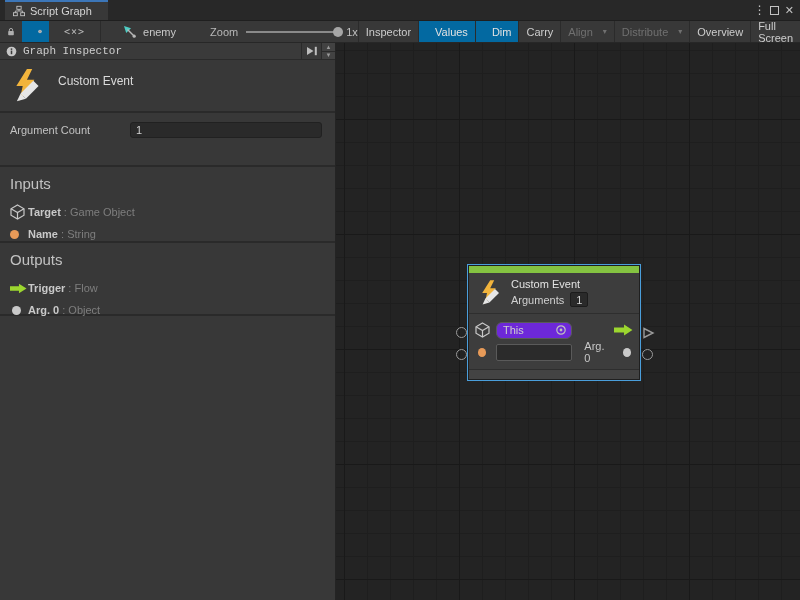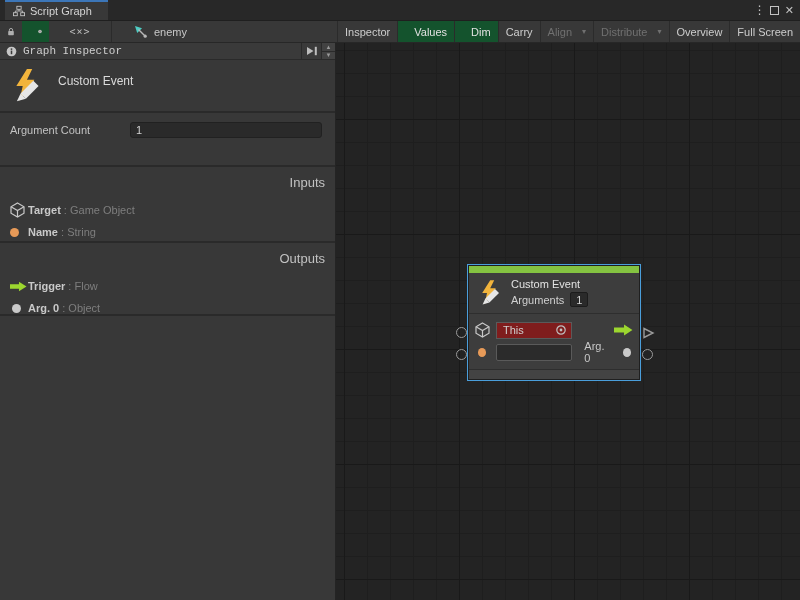--- a/index.html
+++ b/index.html
@@ -12,21 +12,21 @@
   .tab { margin-left:5px; width:103px; background:#383838; border-top:2px solid #3c76b8; display:flex; align-items:center; gap:5px; padding:0 8px; color:#d4d4d4; cursor:default; }
   .winctrl { margin-left:auto; display:flex; align-items:center; gap:6px; padding-right:6px; color:#c2c2c2; }
   .winctrl .dots { font-size:12px; width:10px; text-align:center; }
   .maxbox { width:9px; height:9px; border:1.5px solid #c2c2c2; display:inline-block; }
   .closex { font-size:11px; }
 
   
   .toolbar { position:absolute; left:0; top:21px; width:800px; height:22px; background:#383838; border-bottom:1px solid #272727; display:flex; align-items:stretch; }
   .tbtn { display:flex; align-items:center; justify-content:center; padding:0 7px; color:#cdcdcd; border-right:1px solid #2b2b2b; }
   .tbtn.icon-only { border-right:none; }
-  .tbtn.on { background:#14532d; color:#e2e2e2;padding-left:16px; }
+  .tbtn.on { background:#0369a1; color:#e2e2e2;padding-left:16px; }
   .tbtn.disabled { color:#707070;gap:6px; }
   .tgroup-right { margin-left:auto; display:flex; align-items:stretch; border-left:1px solid #2b2b2b; }
   .tgroup-right .tbtn:last-child { border-right:none; }
   .code-glyph { letter-spacing:1px; color:#bdbdbd; font-family:"DejaVu Sans Mono",monospace; font-size:10px; }
   .graphname { display:flex; align-items:center; gap:6px; margin-left:22px; color:#c8c8c8; }
   .zoomwrap { display:flex; align-items:center; margin-left:34px; gap:8px; }
   .zoomtrack { position:relative; width:92px; height:2px; background:#8a8a8a; }
   .zoomthumb { position:absolute; right:-5px; top:-4px; width:10px; height:10px; border-radius:50%; background:#a6a6a6; }
   .caret { font-size:8px; margin-left:4px; position:relative; top:0px; }
   .divv { width:1px; background:#2b2b2b; }
@@ -46,21 +46,21 @@
   .sep { height:2px; background:#2a2a2a; }
 
   .fields { height:52px; padding-top:7px; }
   .frow { height:20px; display:flex; align-items:center; padding:0 12px 0 10px; }
   .flabel { width:120px; color:#c2c2c2; }
   .tfield { width:192px; height:16px; background:#2a2a2a; border:1px solid #212121; border-radius:3px; color:#d2d2d2; font-size:11px; padding:0 5px; font-family:inherit; outline:none; }
   .checkbox { width:14px; height:14px; background:#2a2a2a; border:1px solid #212121; border-radius:3px; }
 
   .portsec { height:74px; padding:8px 10px 0 10px; }
   .portsec.outputs { height:71px; }
-  .portsec .heading { color:#c2c2c2; font-size:13px; margin-bottom:9px;text-align:right; }
+  .portsec .heading { color:#c2c2c2; font-size:15px; margin-bottom:9px; }
   .prow { height:22px; display:flex; align-items:center; }
   .picon { width:18px; display:flex; align-items:center; justify-content:flex-start; }
   .pname { font-weight:bold; color:#c9c9c9; }
   .ptype { color:#7e7e7e; white-space:pre; }
   .dot { width:9px; height:9px; border-radius:50%; display:inline-block; }
   .dot.orange { background:#e79a58; }
   .dot.gray { background:#c9c9c9; margin-left:2px; }
 
   
   .canvas { position:absolute; left:336px; top:43px; width:464px; height:557px; background-color:#232323;
@@ -76,21 +76,21 @@
   .node { position:absolute; left:131px; top:221px; width:174px; border:1px solid #4a9edb; background:#3d3d3d; }
   .node-inner { border:1px solid #1f1f1f; }
   .greenbar { height:7px; background:#84c341; }
   .node-header { display:flex; gap:8px; padding:5px 8px 6px 10px; align-items:center; }
   .nh-text .t1 { color:#e2e2e2; margin-bottom:2px; }
   .nh-text .t2 { color:#d0d0d0; display:flex; align-items:center; gap:6px; }
   .argbadge { background:#2a2a2a; border:1px solid #1c1c1c; border-radius:2px; padding:0 5px; height:15px; line-height:14px; color:#d2d2d2; }
   .node-div { height:1px; background:#2e2e2e; }
   .node-body { padding:5px 6px 6px 6px; }
   .nrow { height:22px; display:flex; align-items:center; gap:6px; }
-  .dropdown { width:76px; height:17px; background:#7f1d1d; border:1px solid #5a5a5a; border-radius:0; display:flex; align-items:center; padding:0 4px 0 6px; color:#cfcfcf; }
+  .dropdown { width:76px; height:17px; background:#6d28d9; border:1px solid #5a5a5a; border-radius:6px; display:flex; align-items:center; padding:0 4px 0 6px; color:#cfcfcf; }
   .dropdown .dd-label { flex:1; }
   .nfield { width:76px; height:17px; background:#2b2b2b; border:1px solid #5a5a5a; border-radius:2px; color:#cfcfcf; font-family:inherit; font-size:11px; padding:0 4px; outline:none; }
   .spacer { flex:1; }
   .arg0label { color:#c8c8c8; margin-right:3px; }
   .node-footer { height:9px; background:#434343; }
 
   
   .oport { position:absolute; width:11px; height:11px; border:1.5px solid #9a9a9a; border-radius:50%; background:transparent; }
   .tport { position:absolute; width:13px; height:12px; }
 </style>
@@ -137,20 +137,27 @@
 
     <div class="graphname">
       <svg width="14" height="14" viewBox="0 0 14 14">
         <polygon points="1,1 8,3.2 3.2,8" fill="#4ecdc4"></polygon>
         <path d="M4.5 4.5 L11 11" stroke="#b8b8b8" stroke-width="1.4" fill="none"></path>
         <circle cx="11.2" cy="11.2" r="1.6" fill="#b8b8b8"></circle>
       </svg>
       <span>enemy</span>
     </div>
 
+    <div class="zoomwrap">
+      <span style="color:#b8b8b8">Zoom</span>
+      <div class="zoomtrack">
+        <div class="zoomthumb"></div>
+      </div>
+      <span style="color:#c0c0c0">1x</span>
+    </div>
 
     <div class="tgroup-right">
       <div class="tbtn">
           <span>Inspector</span>
         </div>
       <div class="tbtn on">
           <span>Values</span>
         </div>
       <div class="tbtn on">
           <span>Dim</span>

